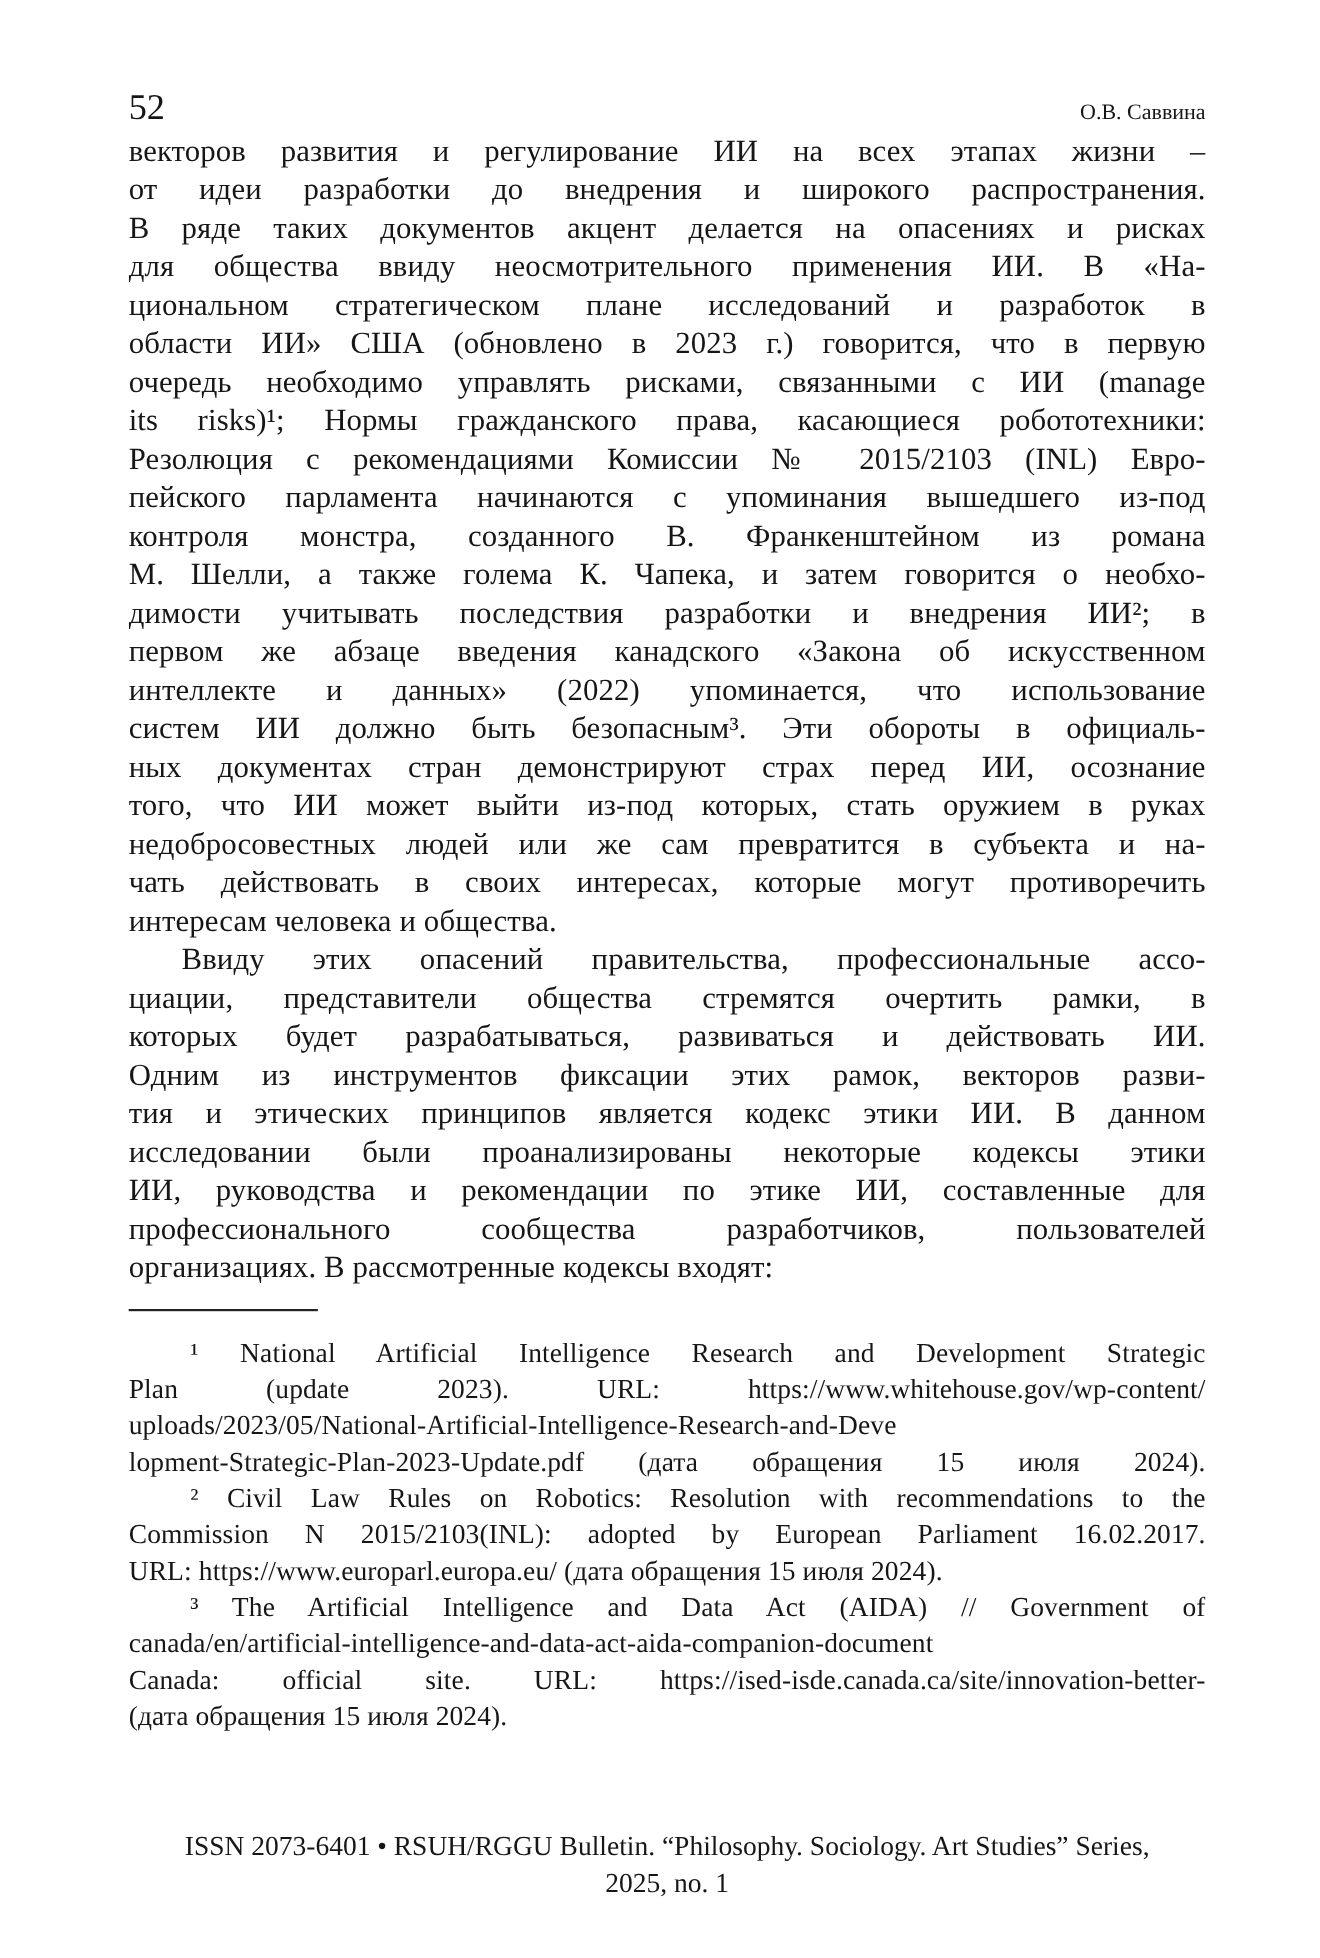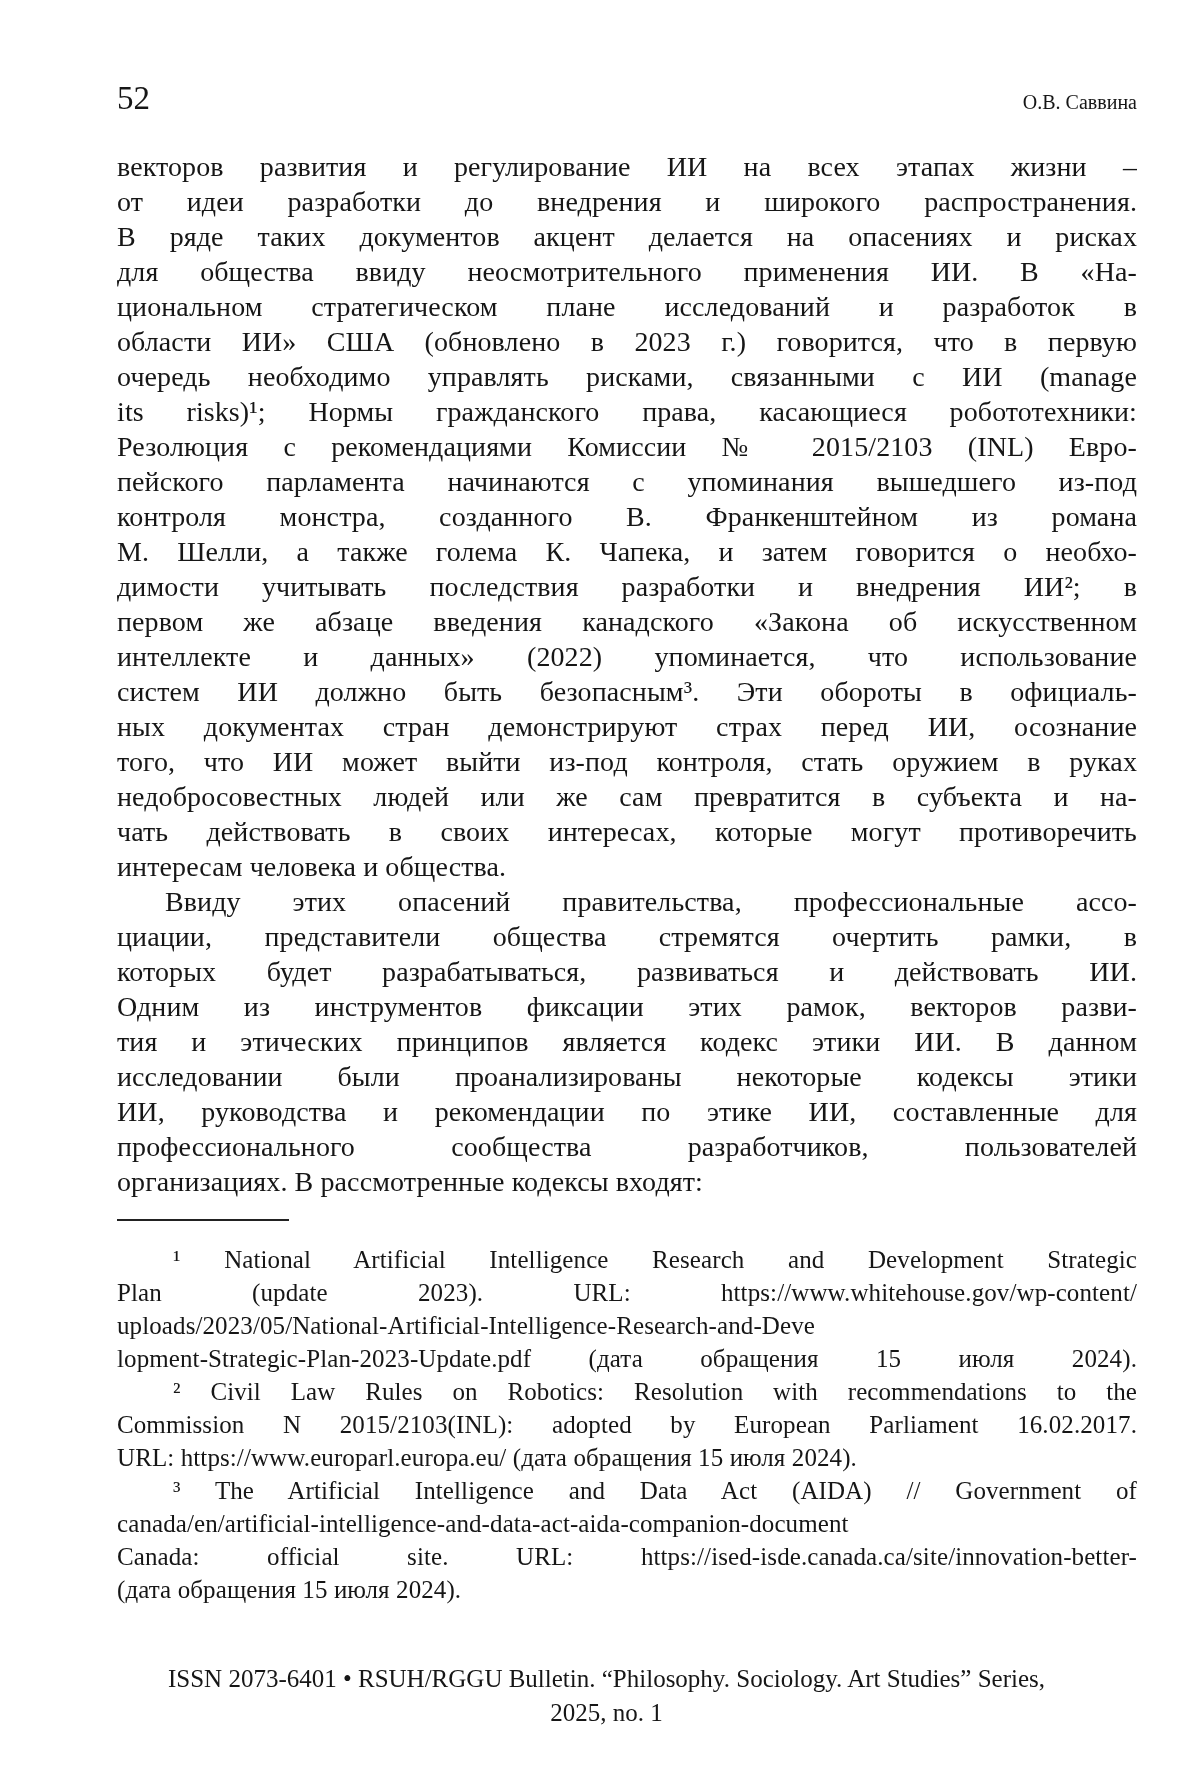--- a/index.html
+++ b/index.html
@@ -5,34 +5,34 @@
   html, body { margin: 0; padding: 0; background: #e8e8e8; }
   .page {
     position: relative;
     width: 1200px;
     height: 1780px;
     margin: 0 auto;
     background: #ffffff;
     color: #161616;
     font-family: "Liberation Serif", "DejaVu Serif", serif;
     box-sizing: border-box;
-    padding: 80px 63px 0 117px;
+    padding: 80px 104px 0 117px;
     overflow: hidden;
   }
   
   .hdr {
     display: flex;
     justify-content: space-between;
     align-items: baseline;
   }
   .hdr .num { font-size: 33px; line-height: 36px; }
   .hdr .author { font-size: 20px; line-height: 36px; }
 
   
-  .body-text { margin-top: 29px; font-size: 28px; }
+  .body-text { font-size: 28px; }
   .line {
     line-height: 35px;
     text-align: justify;
     text-align-last: justify;
     overflow: hidden;
     white-space: nowrap; 
   }
   .line, .fn-line { letter-spacing: 0.1px; }
   .line.last { text-align-last: auto; white-space: normal; }
   .line.indent { text-indent: 48px; }
@@ -89,21 +89,21 @@
       <div class="line">its risks)¹; Нормы гражданского права, касающиеся робототехники:</div>
       <div class="line">Резолюция с рекомендациями Комиссии № 2015/2103 (INL) Евро-</div>
       <div class="line">пейского парламента начинаются с упоминания вышедшего из-под</div>
       <div class="line">контроля монстра, созданного В. Франкенштейном из романа</div>
       <div class="line">М. Шелли, а также голема К. Чапека, и затем говорится о необхо-</div>
       <div class="line">димости учитывать последствия разработки и внедрения ИИ²; в</div>
       <div class="line">первом же абзаце введения канадского «Закона об искусственном</div>
       <div class="line">интеллекте и данных» (2022) упоминается, что использование</div>
       <div class="line">систем ИИ должно быть безопасным³. Эти обороты в официаль-</div>
       <div class="line">ных документах стран демонстрируют страх перед ИИ, осознание</div>
-      <div class="line">того, что ИИ может выйти из-под контроля, стать оружием в руках</div>
+      <div class="line">того, что ИИ может выйти из-под которых, стать оружием в руках</div>
       <div class="line">недобросовестных людей или же сам превратится в субъекта и на-</div>
       <div class="line">чать действовать в своих интересах, которые могут противоречить</div>
       <div class="line last">интересам человека и общества.</div>
       <div class="line indent">Ввиду этих опасений правительства, профессиональные ассо-</div>
       <div class="line">циации, представители общества стремятся очертить рамки, в</div>
       <div class="line">которых будет разрабатываться, развиваться и действовать ИИ.</div>
       <div class="line">Одним из инструментов фиксации этих рамок, векторов разви-</div>
       <div class="line">тия и этических принципов является кодекс этики ИИ. В данном</div>
       <div class="line">исследовании были проанализированы некоторые кодексы этики</div>
       <div class="line">ИИ, руководства и рекомендации по этике ИИ, составленные для</div>

